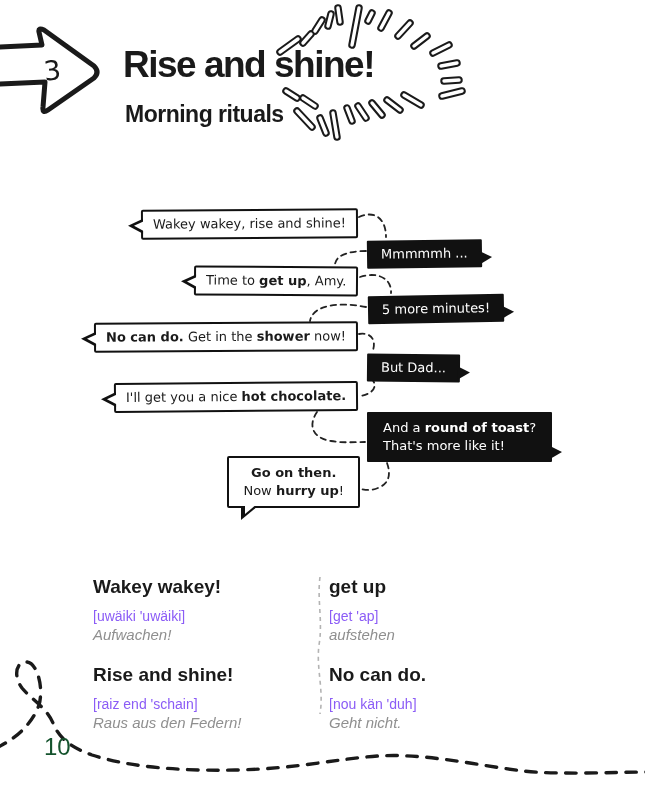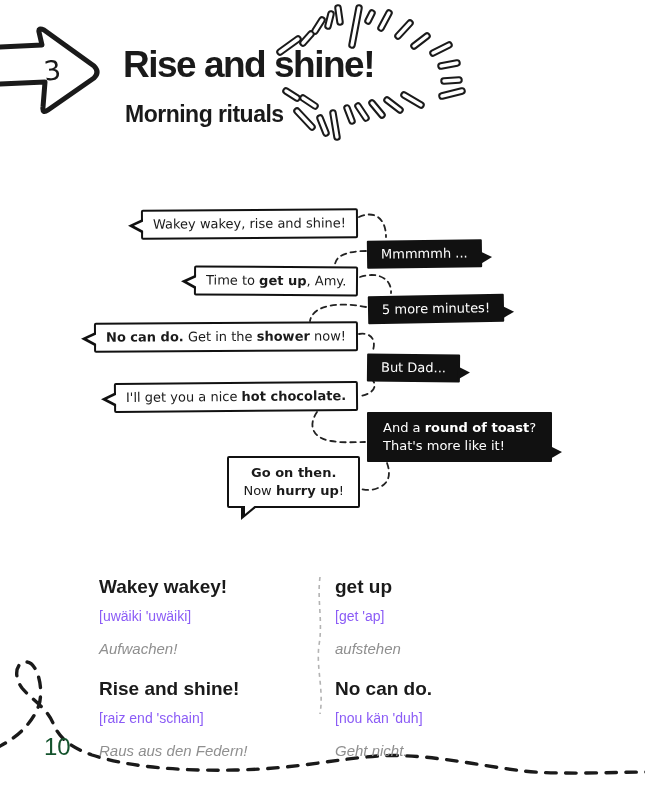--- a/index.html
+++ b/index.html
@@ -52,26 +52,26 @@
   .bubble.tail-bl:after{left:16px;top:auto;bottom:-8px;
     border-width:10px 12px 0 0;border-color:#fff transparent transparent transparent;}
   
   .bubble.solid:after{content:"";position:absolute;right:-10px;bottom:3px;
     border:solid transparent;border-width:6px 0 7px 12px;border-left-color:#111;}
   .bubble .line{display:block;}
   .bubble.left-text{text-align:left;}
 
   
   #vocab{
-    position:absolute;left:99px;top:576px;width:440px;
+    position:absolute;left:93px;top:576px;width:440px;
     display:grid;grid-template-columns:236px 1fr;row-gap:21px;z-index:3;
   }
   .vocab-entry .term{font-size:19px;font-weight:700;color:#1a1a1a;line-height:1.15;}
   .vocab-entry .phonetic{font-size:14px;color:#8b5cf6;margin-top:10px;}
-  .vocab-entry .translation{font-size:15px;font-style:italic;color:#8f8f8f;margin-top:16px;}
+  .vocab-entry .translation{font-size:15px;font-style:italic;color:#8f8f8f;margin-top:2px;}
 
   
   #page-number{position:absolute;left:44px;top:733px;font-size:24px;color:#14532d;z-index:4;}
 
   
   #overlay{position:absolute;left:0;top:0;pointer-events:none;z-index:2;}
   .connector{fill:none;stroke:#222;stroke-width:1.8;stroke-dasharray:5.5 4.5;stroke-linecap:round;}
   #vocab-divider{fill:none;stroke:#b3b3b3;stroke-width:1.6;stroke-dasharray:4 4;}
   #page-squiggle-line{fill:none;stroke:#1a1a1a;stroke-width:3.4;stroke-dasharray:10.5 9.5;stroke-linecap:round;}
 </style>

